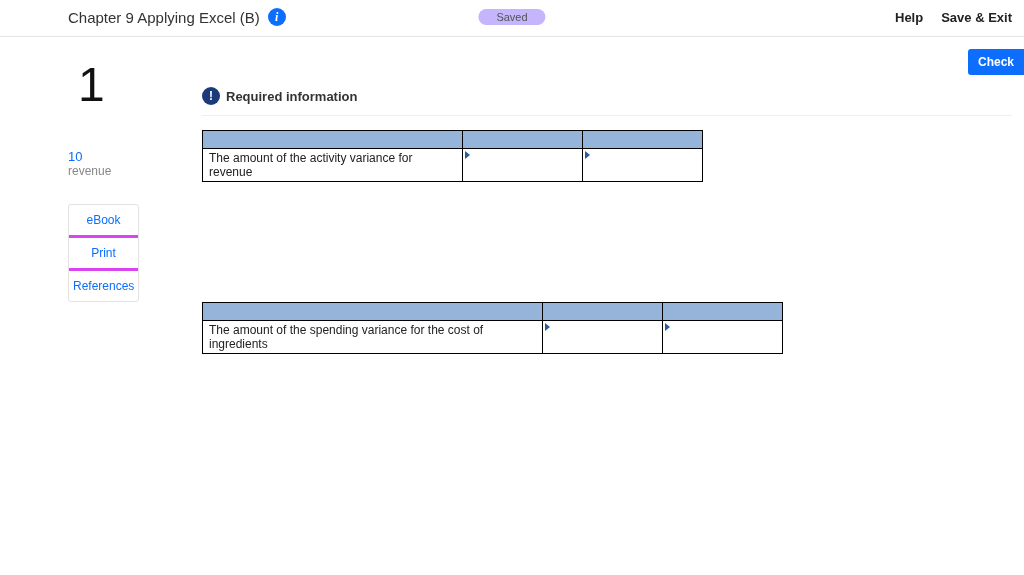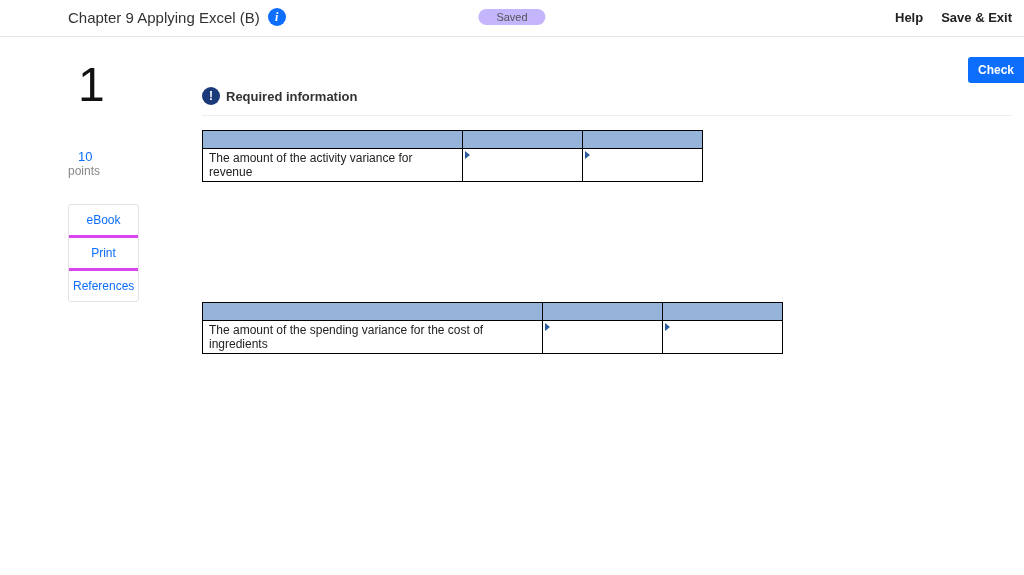--- a/index.html
+++ b/index.html
@@ -54,21 +54,21 @@
     font-weight: bold;
     color: #222;
   }
   .content-wrap {
     position: relative;
     padding: 20px 0 30px 0;
   }
   .check-btn {
     position: absolute;
     right: 0;
-    top: 20px;
+    top: 12px;
     background: #0d6efd;
     color: #fff;
     padding: 6px 10px;
     font-size: 12px;
     font-weight: bold;
     border-radius: 3px 0 0 3px;
   }
   .layout {
     display: flex;
     padding-left: 68px;
@@ -81,21 +81,21 @@
   .qnum {
     font-size: 48px;
     font-weight: 400;
     color: #111;
     line-height: 1;
     margin: 4px 0 40px 10px;
   }
   .points-num {
     color: #0d6efd;
     font-size: 13px;
-    margin-left: 10px;
+    margin-left: 0;
   }
   .points-lbl {
     color: #888;
     font-size: 12px;
     margin-bottom: 26px;
   }
   .side-links {
     border: 1px solid #e2e2e2;
     border-radius: 3px;
     width: 71px;
@@ -204,21 +204,21 @@
   </div>
 </div>
 
 <div class="content-wrap">
   <div class="check-btn">Check</div>
 
   <div class="layout">
     <div class="sidecol">
       <div class="qnum">1</div>
       <div class="points-num">10</div>
-      <div class="points-lbl">points</div>
+      <div class="points-lbl">revenue</div>
       <div class="side-links">
         <div class="side-link">eBook</div>
         <div class="side-link">Print</div>
         <div class="side-link">References</div>
       </div>
     </div>
 
     <div class="maincol">
       <div class="req-row">
         <span class="alert-icon">!</span>

